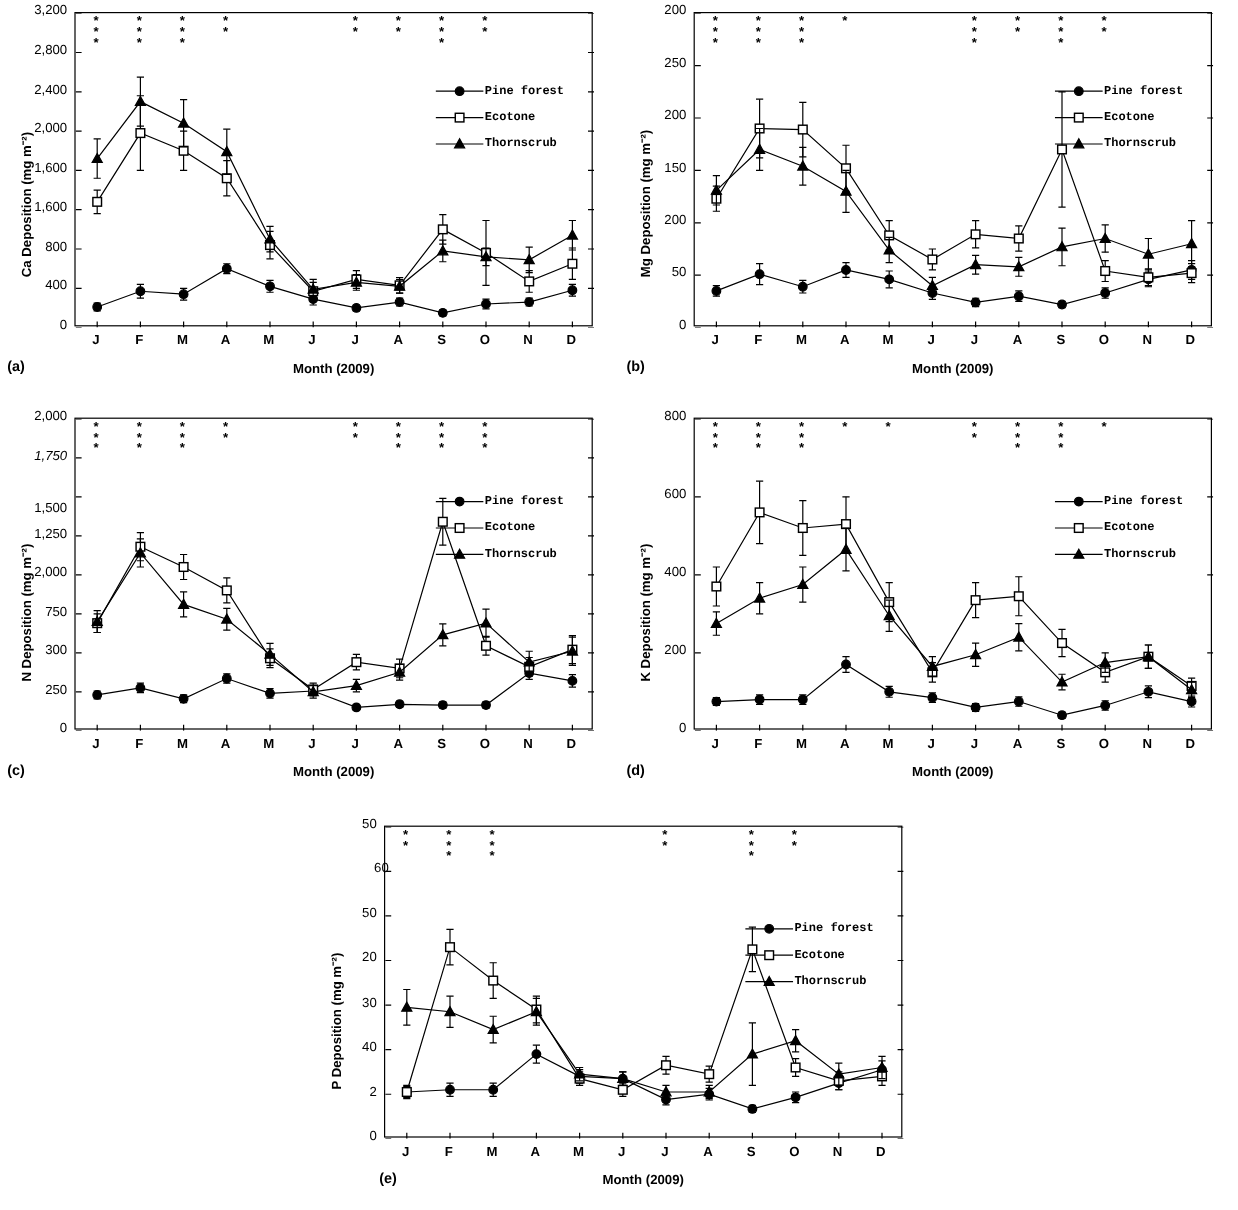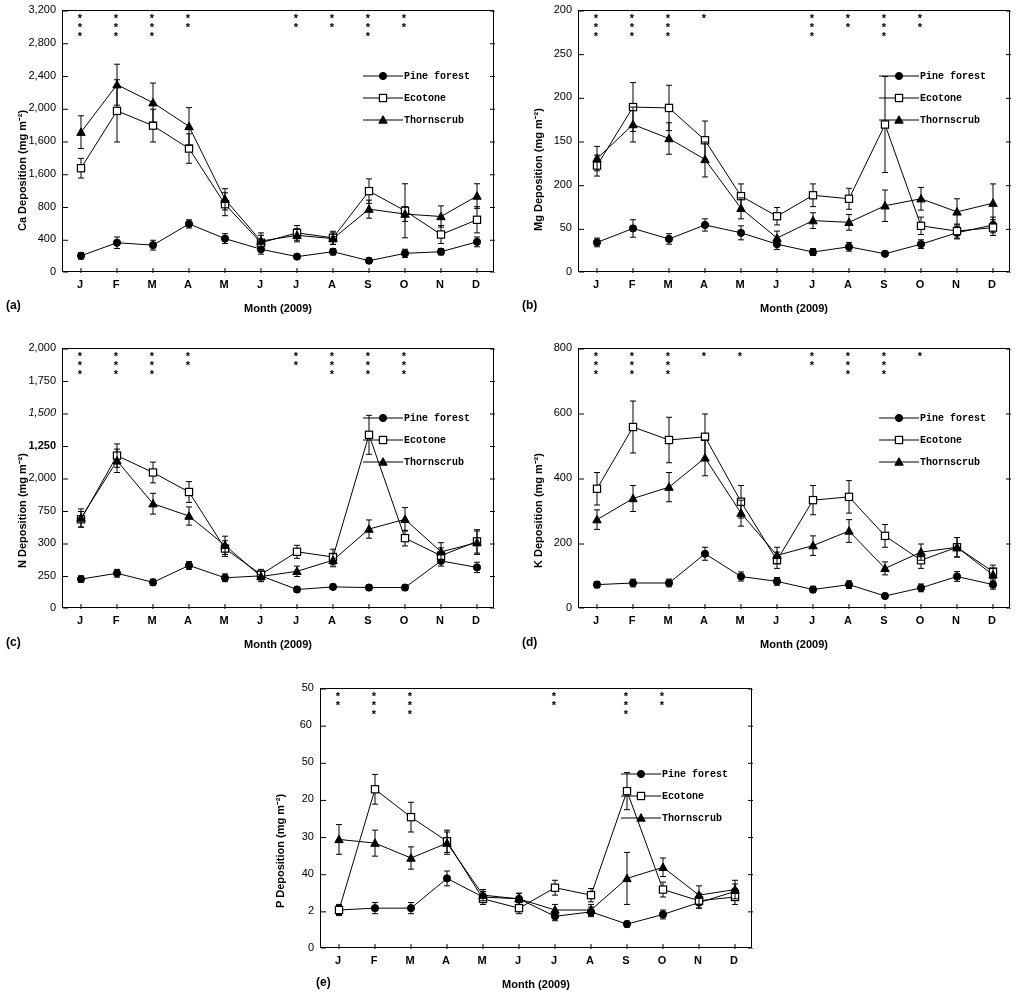--- a/index.html
+++ b/index.html
@@ -688,23 +688,23 @@
           <polygon points="342,166 337.8,173.5 346.2,173.5" fill="#000" stroke="#000" stroke-width="1"></polygon>
           <polygon points="378,198.5 373.8,206 382.2,206" fill="#000" stroke="#000" stroke-width="1"></polygon>
           <polygon points="414,189.39999999999998 409.8,196.89999999999998 418.2,196.89999999999998" fill="#000" stroke="#000" stroke-width="1"></polygon>
         </svg>
       </div>
       <div class="tick-lbl" style="left: 6px; top: 271px; width: 50px;">0</div>
       <div class="tick-lbl" style="left: 6px; top: 238.5px; width: 50px;">250</div>
       <div class="tick-lbl" style="left: 6px; top: 206px; width: 50px;">300</div>
       <div class="tick-lbl" style="left: 6px; top: 173.5px; width: 50px;">750</div>
       <div class="tick-lbl" style="left: 6px; top: 141px; width: 50px;">2,000</div>
-      <div class="tick-lbl" style="left: 6px; top: 108.5px; width: 50px; font-weight: bold;">1,250</div>
-      <div class="tick-lbl" style="left: 6px; top: 76px; width: 50px; font-style: italic;">1,500</div>
-      <div class="tick-lbl" style="left: 6px; top: 43.5px; width: 50px;">1,750</div>
+      <div class="tick-lbl" style="left: 6px; top: 108.5px; width: 50px;">1,250</div>
+      <div class="tick-lbl" style="left: 6px; top: 88px; width: 50px;">1,500</div>
+      <div class="tick-lbl" style="left: 6px; top: 43.5px; width: 50px; font-style: italic;">1,750</div>
       <div class="tick-lbl" style="left: 6px; top: 11px; width: 50px;">2,000</div>
       <div class="xtick-lbl" style="left: 68px; top: 284px; width: 24px;">J</div>
       <div class="xtick-lbl" style="left: 104px; top: 284px; width: 24px;">F</div>
       <div class="xtick-lbl" style="left: 140px; top: 284px; width: 24px;">M</div>
       <div class="xtick-lbl" style="left: 176px; top: 284px; width: 24px;">A</div>
       <div class="xtick-lbl" style="left: 212px; top: 284px; width: 24px;">M</div>
       <div class="xtick-lbl" style="left: 248px; top: 284px; width: 24px;">J</div>
       <div class="xtick-lbl" style="left: 284px; top: 284px; width: 24px;">J</div>
       <div class="xtick-lbl" style="left: 320px; top: 284px; width: 24px;">A</div>
       <div class="xtick-lbl" style="left: 356px; top: 284px; width: 24px;">S</div>
@@ -1166,21 +1166,21 @@
           <polygon points="378,201.84285714285713 373.8,209.34285714285713 382.2,209.34285714285713" fill="#000" stroke="#000" stroke-width="1"></polygon>
           <polygon points="414,196.27142857142857 409.8,203.77142857142857 418.2,203.77142857142857" fill="#000" stroke="#000" stroke-width="1"></polygon>
         </svg>
       </div>
       <div class="tick-lbl" style="left: 6px; top: 271px; width: 50px;">0</div>
       <div class="tick-lbl" style="left: 6px; top: 233.857px; width: 50px;">2</div>
       <div class="tick-lbl" style="left: 6px; top: 196.714px; width: 50px;">40</div>
       <div class="tick-lbl" style="left: 6px; top: 159.571px; width: 50px;">30</div>
       <div class="tick-lbl" style="left: 6px; top: 122.429px; width: 50px;">20</div>
       <div class="tick-lbl" style="left: 6px; top: 85.2857px; width: 50px;">50</div>
-      <div class="tick-lbl" style="left: 4px; top: 48.1429px; width: 50px;">60</div>
+      <div class="tick-lbl" style="left: 16px; top: 48.1429px; width: 50px;">60</div>
       <div class="tick-lbl" style="left: 6px; top: 11px; width: 50px;">50</div>
       <div class="xtick-lbl" style="left: 68px; top: 284px; width: 24px;">J</div>
       <div class="xtick-lbl" style="left: 104px; top: 284px; width: 24px;">F</div>
       <div class="xtick-lbl" style="left: 140px; top: 284px; width: 24px;">M</div>
       <div class="xtick-lbl" style="left: 176px; top: 284px; width: 24px;">A</div>
       <div class="xtick-lbl" style="left: 212px; top: 284px; width: 24px;">M</div>
       <div class="xtick-lbl" style="left: 248px; top: 284px; width: 24px;">J</div>
       <div class="xtick-lbl" style="left: 284px; top: 284px; width: 24px;">J</div>
       <div class="xtick-lbl" style="left: 320px; top: 284px; width: 24px;">A</div>
       <div class="xtick-lbl" style="left: 356px; top: 284px; width: 24px;">S</div>

